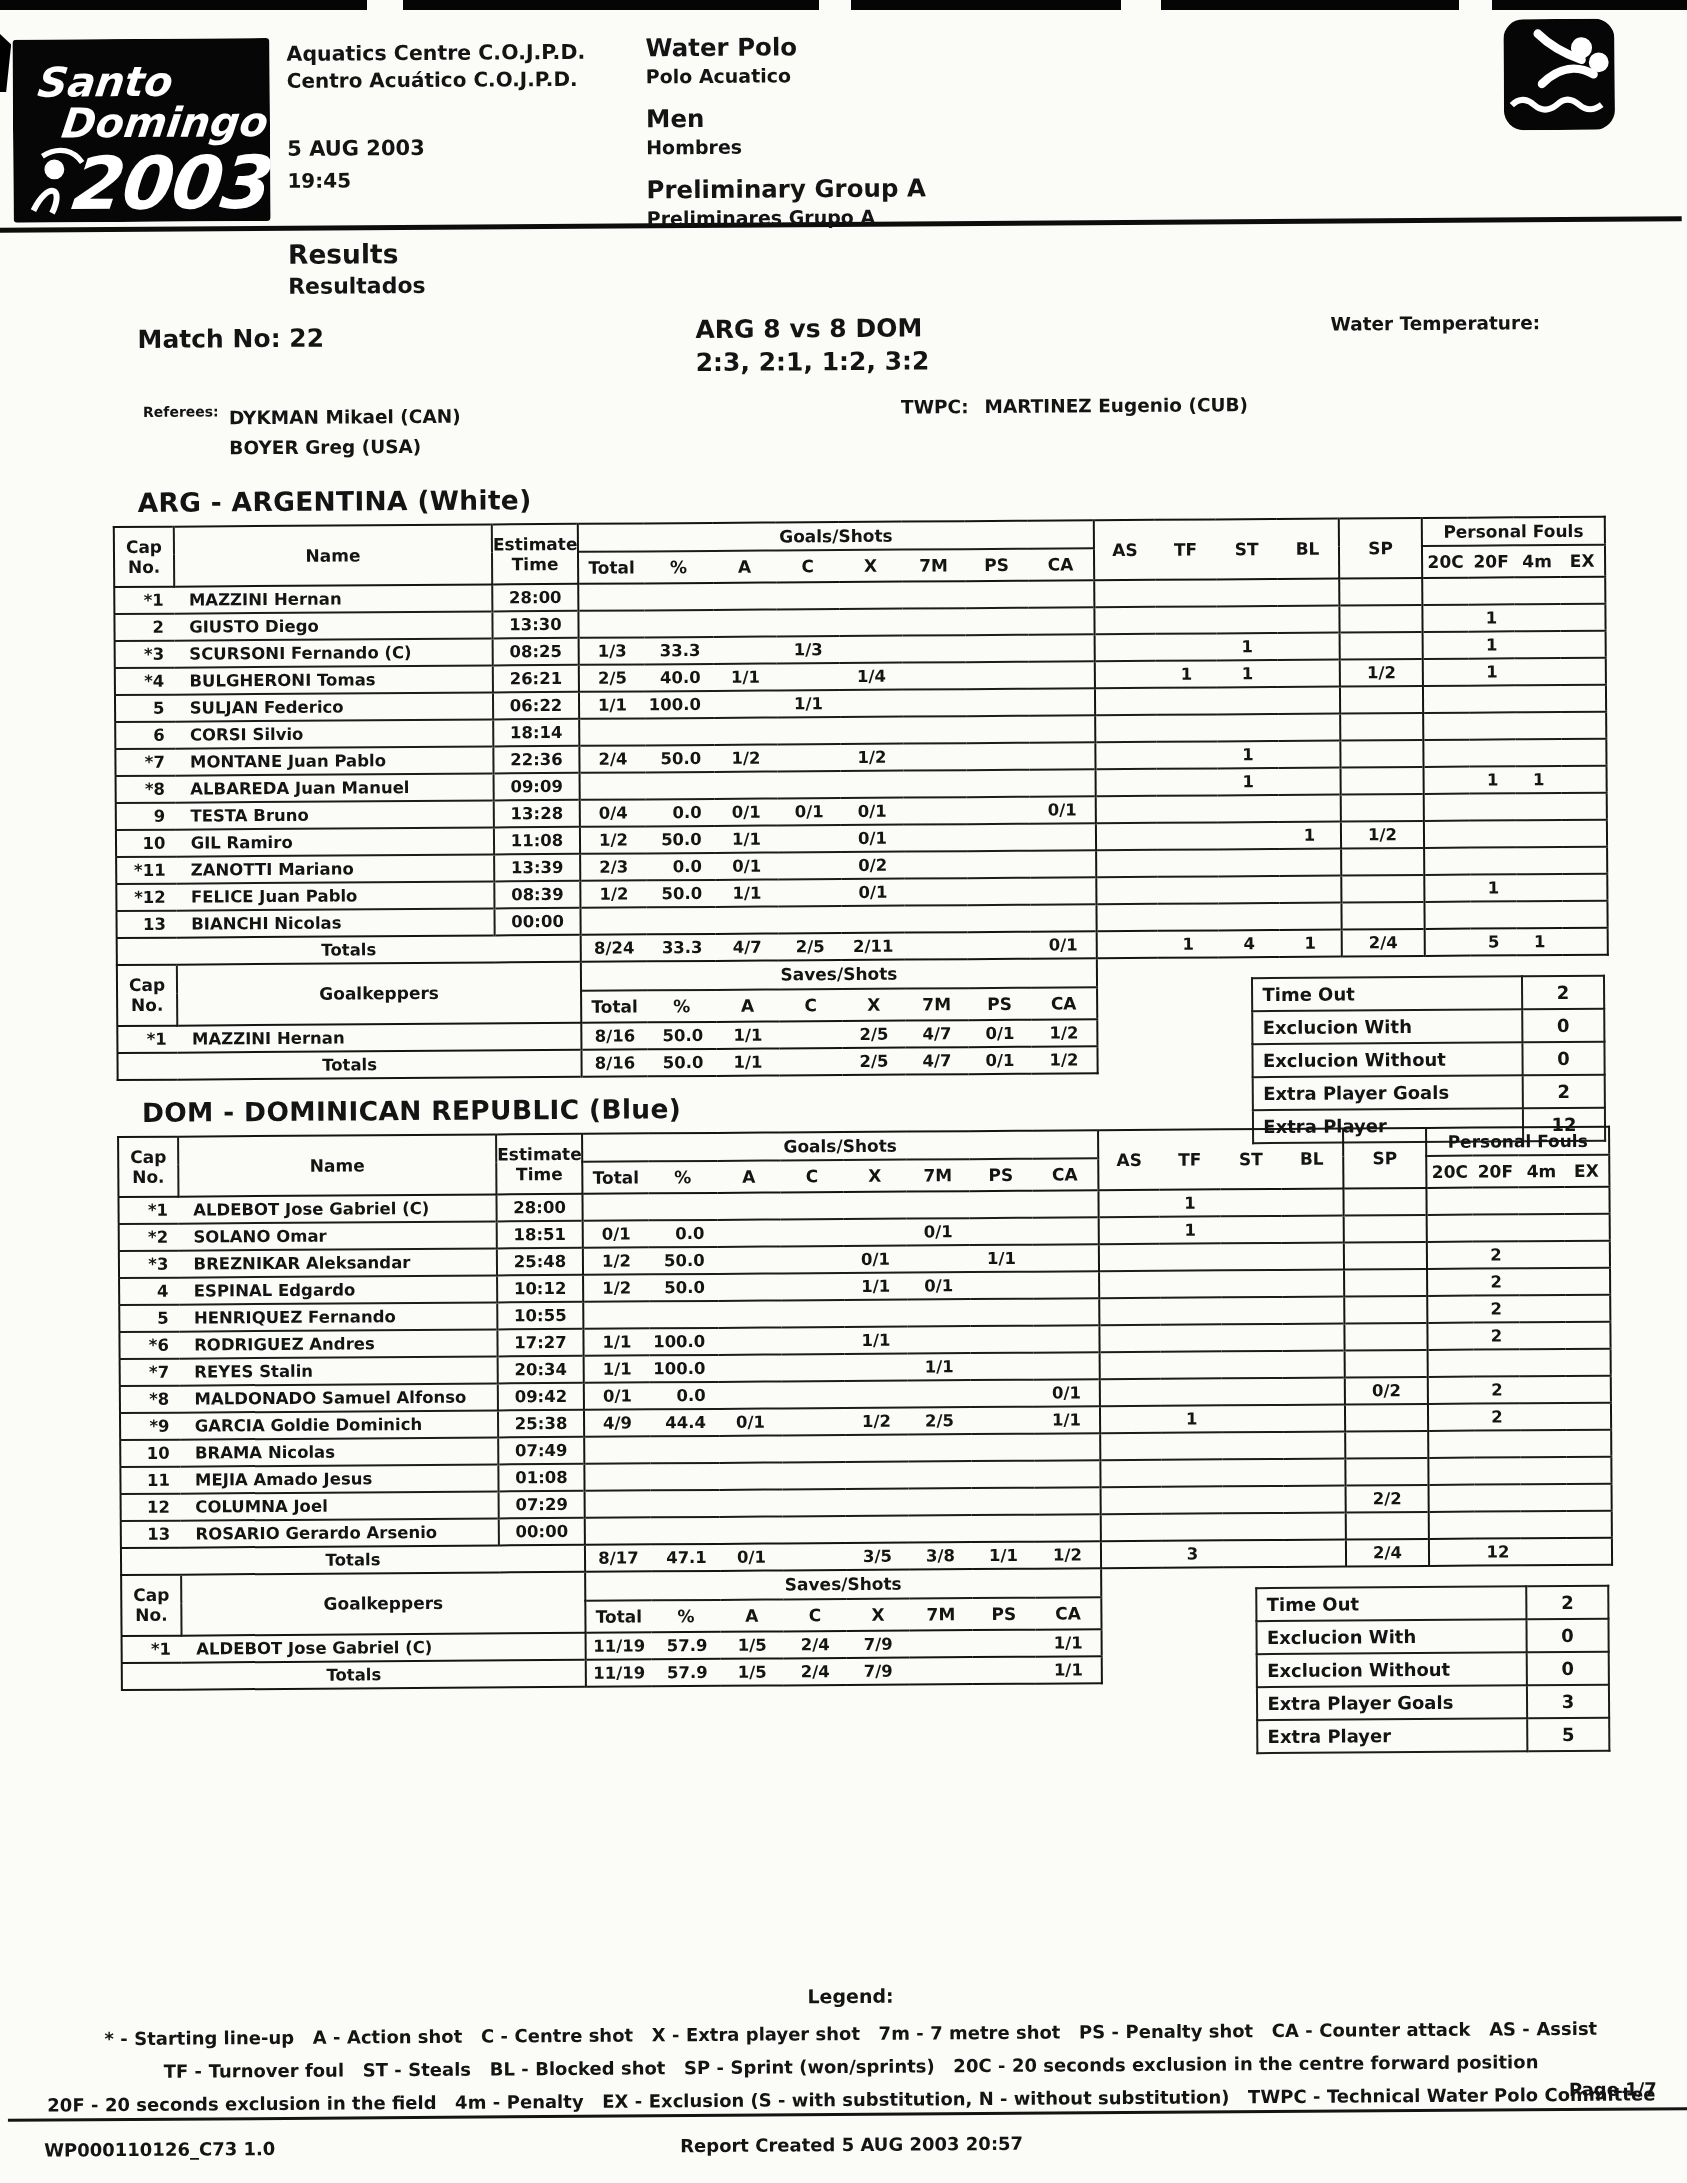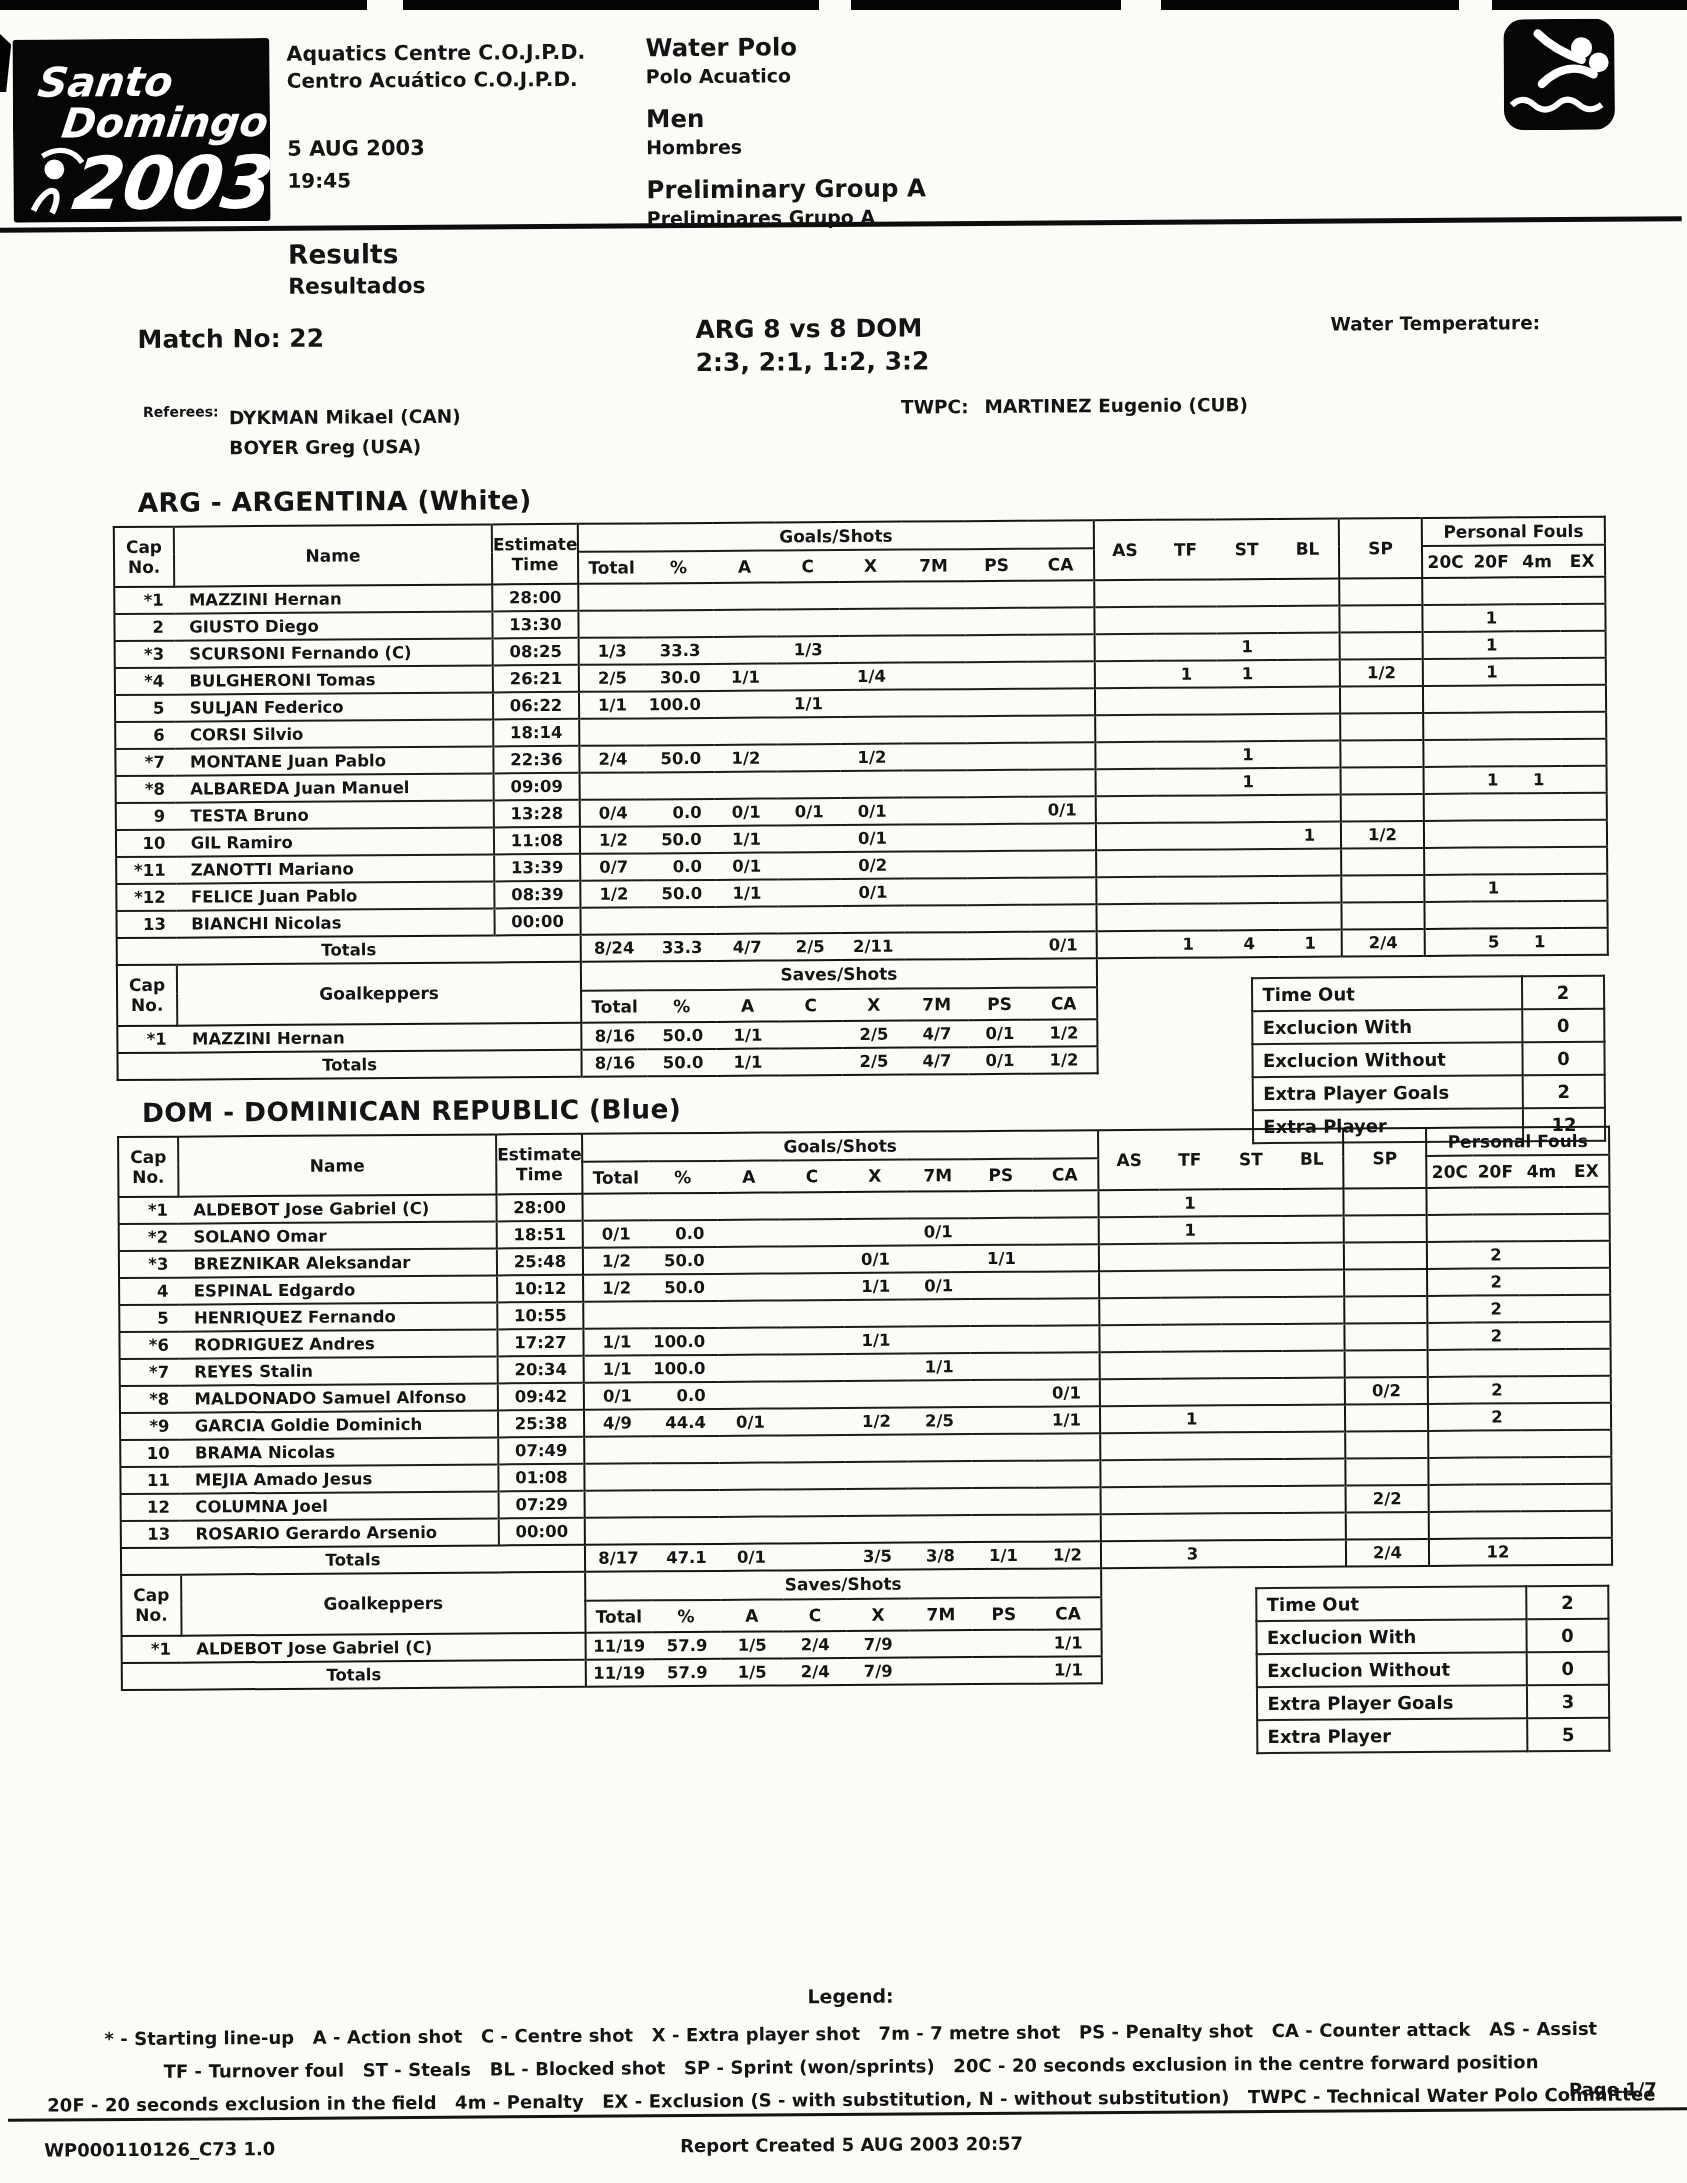--- a/index.html
+++ b/index.html
@@ -281,21 +281,21 @@
                 <td class=""></td>
                 <td class="">1</td>
                 <td class=""></td>
                 <td class=""></td>
               </tr>
               <tr>
                 <td class="cap">*4</td>
                 <td class="name vr">BULGHERONI Tomas</td>
                 <td class="vrt">26:21</td>
                 <td class="">2/5</td>
-                <td class="pct">30.0</td>
+                <td class="pct">40.0</td>
                 <td class="">1/1</td>
                 <td class=""></td>
                 <td class="">1/4</td>
                 <td class=""></td>
                 <td class=""></td>
                 <td class="vrt"></td>
                 <td class=""></td>
                 <td class="">1</td>
                 <td class="">1</td>
                 <td class="vrt"></td>
@@ -434,21 +434,21 @@
                 <td class="vrt">1/2</td>
                 <td class=""></td>
                 <td class=""></td>
                 <td class=""></td>
                 <td class=""></td>
               </tr>
               <tr>
                 <td class="cap">*11</td>
                 <td class="name vr">ZANOTTI Mariano</td>
                 <td class="vrt">13:39</td>
-                <td class="">0/7</td>
+                <td class="">2/3</td>
                 <td class="pct">0.0</td>
                 <td class="">0/1</td>
                 <td class=""></td>
                 <td class="">0/2</td>
                 <td class=""></td>
                 <td class=""></td>
                 <td class="vrt"></td>
                 <td class=""></td>
                 <td class=""></td>
                 <td class=""></td>

